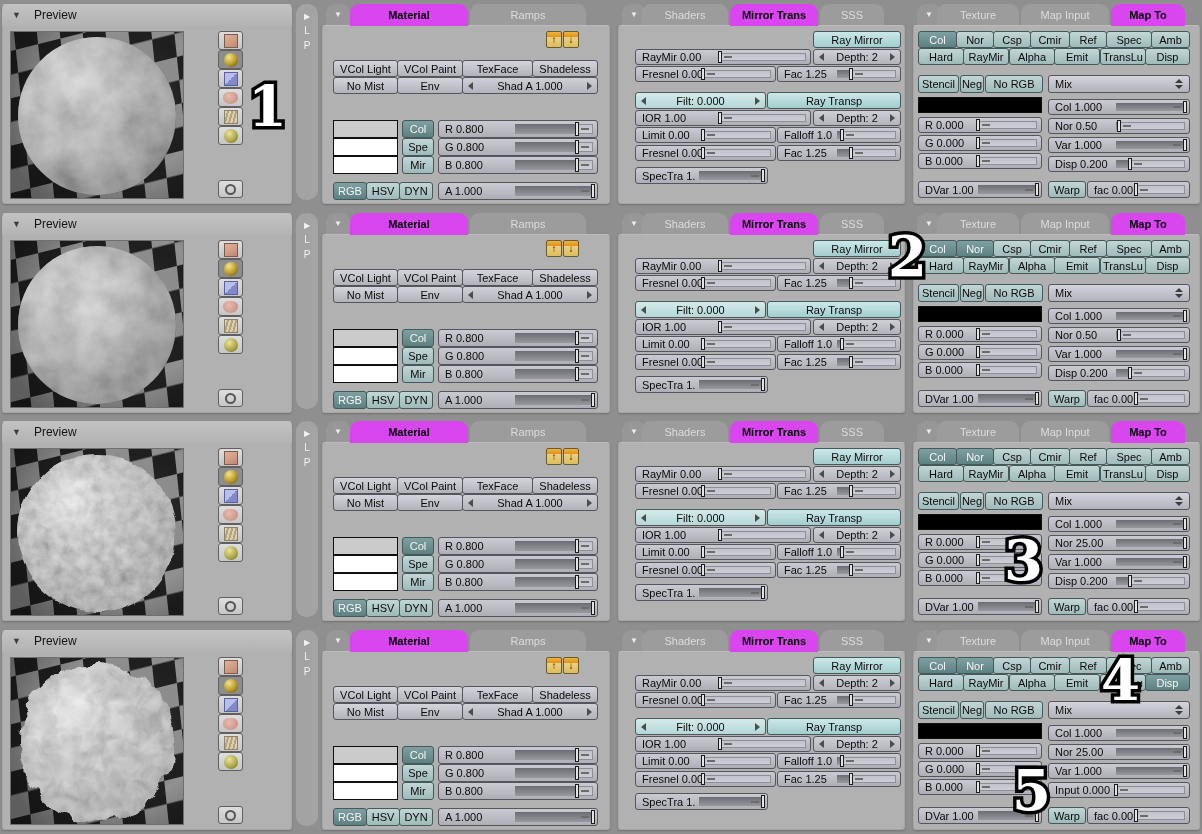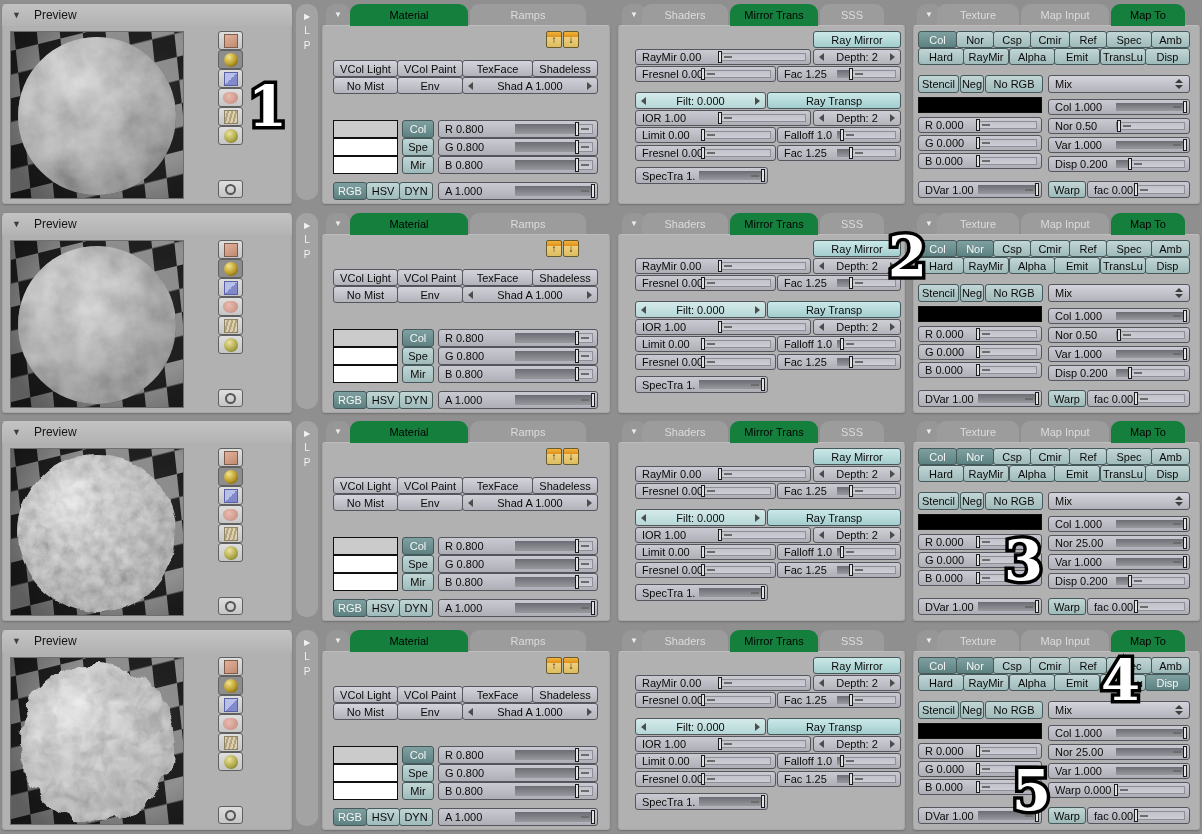--- a/index.html
+++ b/index.html
@@ -9,21 +9,21 @@
   .flexkids{display:flex;align-items:center;}
   .flexkids>*{position:static;box-sizing:border-box;}
 
   .pbody{background:#b1b1b1;border-radius:3px;border:1px solid #a6a6a6;border-top-color:#bcbcbc;
          box-shadow:0 1px 2px rgba(0,0,0,.22);}
   .phead{background:linear-gradient(#c3c3c3,#b3b3b3);border-radius:6px 6px 0 0;gap:13px;padding-left:10px;
          font-size:12px;color:#141414;}
   .tri{color:#3d3d3d;font-size:9px;}
   .stub{background:#979797;border-radius:9px 9px 0 0;justify-content:center;color:#ececec;font-size:8px;}
   .tab{justify-content:center;font-size:11px;border-radius:9px 9px 0 0;}
-  .tab.on{background:#15803d;color:#000;z-index:2;}
+  .tab.on{background:#d946ef;color:#000;z-index:2;font-weight:bold;}
   .tab.off{background:#9c9c9c;color:#dcdcdc;}
 
   .btn{justify-content:center;background:linear-gradient(#d4d4dc,#b2b2ba);border:1px solid #55555e;
        border-radius:3px;white-space:nowrap;overflow:hidden;}
   .btn.teal{background:linear-gradient(#c2d6d6,#9fbaba);border-color:#45585a;}
   .btn.teal.on{background:linear-gradient(#7fa0a0,#5d8181);color:#f5f5f5;}
   .btn.cyan{background:linear-gradient(#cbe8e8,#a3cdcd);border-color:#45585a;}
   .btn.iconb{background:linear-gradient(#dedede,#c6c6c6);border-color:#606060;}
   .btn.iconb.pressed{background:#8d8d8d;}
   .ud{justify-content:center;border:1px solid #6a5a30;border-radius:2px;font-size:10px;font-weight:bold;color:#141414;
@@ -1507,21 +1507,21 @@
       <div class="abs slider" style="left: 135px; top: 133px; width: 142px; height: 16px;">
         <div class="abs lab">Var 1.000</div>
         <div class="abs track">
           <div class="abs fill" style="width: 100%;"></div>
           <div class="abs knob" style="left: calc(100% - 2px);">
             <div class="abs tail" style="right: 5px;"></div>
           </div>
         </div>
       </div>
       <div class="abs slider" style="left: 135px; top: 152px; width: 142px; height: 16px;">
-        <div class="abs lab">Warp 0.000</div>
+        <div class="abs lab">Input 0.000</div>
         <div class="abs track">
           <div class="abs fill" style="width: 0%;"></div>
           <div class="abs knob" style="left: calc(0% - 2px);">
             <div class="abs tail" style="left: 5px;"></div>
           </div>
         </div>
       </div>
       <div class="abs slider" style="left: 5px; top: 177px; width: 124px; height: 17px;">
         <div class="abs lab">DVar 1.00</div>
         <div class="abs track">

